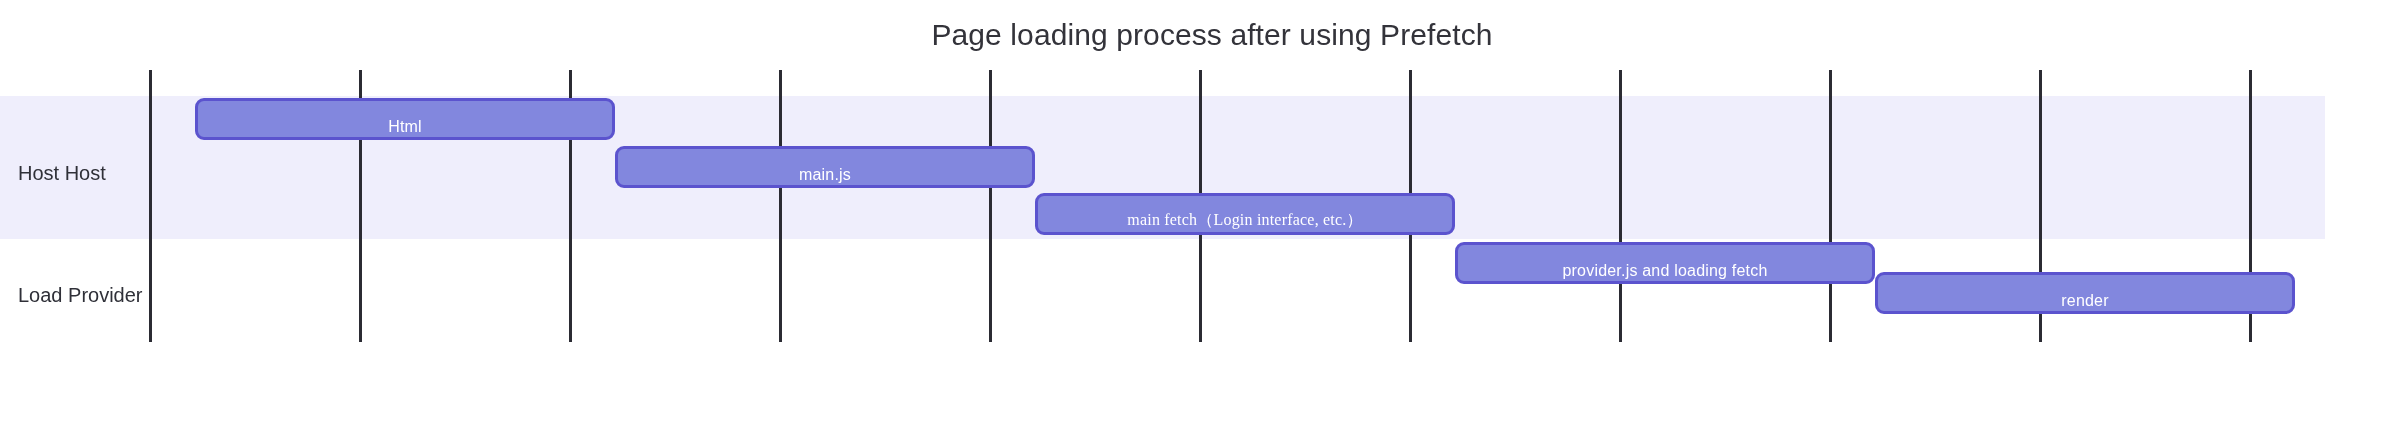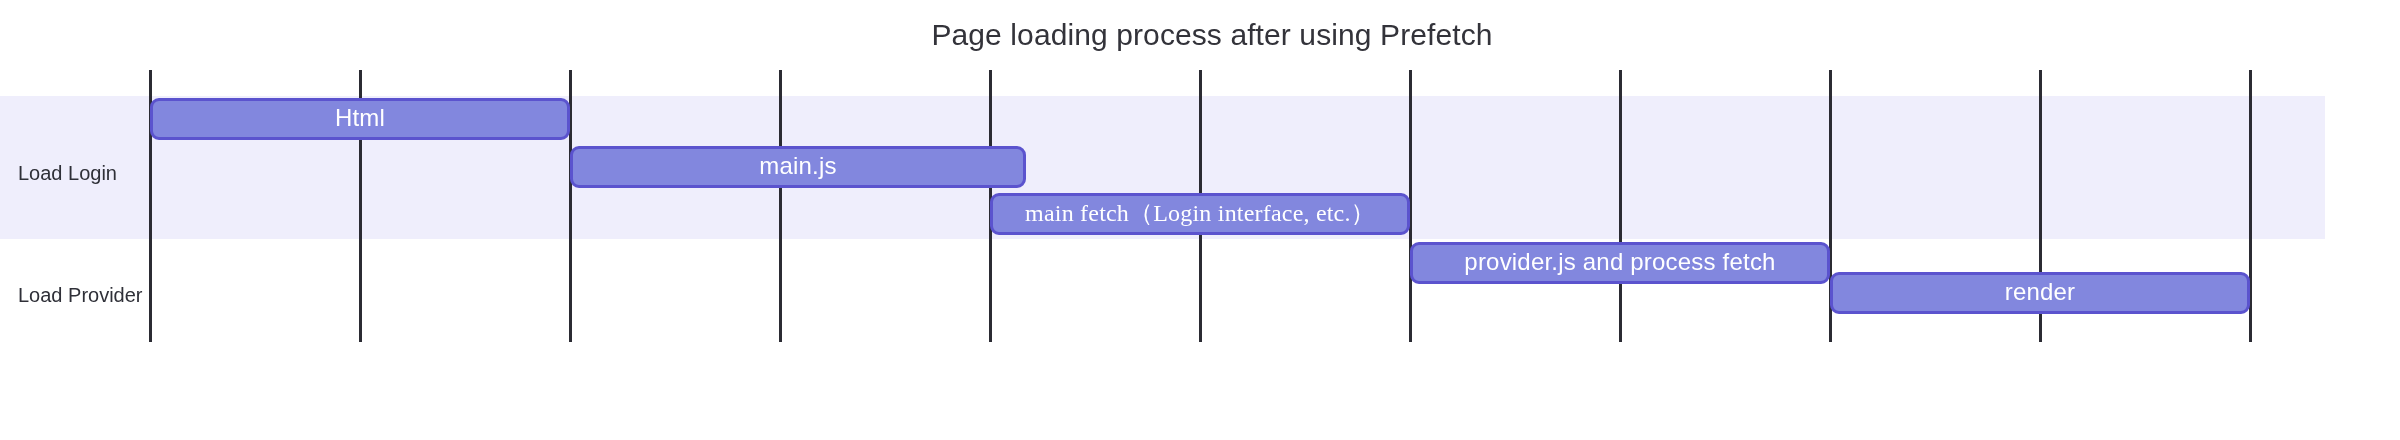--- a/index.html
+++ b/index.html
@@ -63,28 +63,29 @@
   }
 
   
   .bar {
     position: absolute;
     box-sizing: border-box;
     background: #8287de;
     border: 3px solid #5b53ce;
     border-radius: 9px;
     display: flex;
-    align-items: center;
+    align-items: flex-end;
     justify-content: center;
     color: #ffffff;
-    font-size: 24px;
+    font-size: 16px;
     font-weight: 400;
     white-space: nowrap;
     letter-spacing: 0.2px;
     z-index: 3;
+    margin-left: 45px;
   }
   .bar-label {
     position: relative;
     top: -1px;
   }
 </style>
 </head>
 <body>
 
 <div id="canvas">
@@ -103,35 +104,35 @@
       <div class="gridline" style="left: 1409px; background: rgb(43, 43, 51);"></div>
       <div class="gridline" style="left: 1619px; background: rgb(43, 43, 51);"></div>
       <div class="gridline" style="left: 1829px; background: rgb(43, 43, 51);"></div>
       <div class="gridline" style="left: 2039px; background: rgb(43, 43, 51);"></div>
       <div class="gridline" style="left: 2249px; background: rgb(43, 43, 51);"></div>
     </div>
 
   <div class="chart-title">Page loading process after using Prefetch</div>
 
   <div id="row-labels">
-      <div class="row-label" style="top: 163px; color: rgb(47, 48, 56);">Load Login</div>
+      <div class="row-label" style="top: 163px; color: rgb(47, 48, 56);">Host Host</div>
       <div class="row-label" style="top: 285px; color: rgb(47, 48, 56);">Load Provider</div>
     </div>
 
   <div id="bars">
       <div class="bar" style="left: 150px; width: 420px; top: 98px; height: 42px; background: rgb(130, 135, 222); border-color: rgb(91, 83, 206); color: rgb(255, 255, 255);">
         <span class="bar-label">Html</span>
       </div>
-      <div class="bar" style="left: 570px; width: 456px; top: 146px; height: 42px; background: rgb(130, 135, 222); border-color: rgb(91, 83, 206); color: rgb(255, 255, 255);">
+      <div class="bar" style="left: 570px; width: 420px; top: 146px; height: 42px; background: rgb(130, 135, 222); border-color: rgb(91, 83, 206); color: rgb(255, 255, 255);">
         <span class="bar-label">main.js</span>
       </div>
       <div class="bar" style="left: 990px; width: 420px; top: 193px; height: 42px; background: rgb(130, 135, 222); border-color: rgb(91, 83, 206); color: rgb(255, 255, 255); font-family: Liberation Serif, serif;">
         <span class="bar-label">main fetch（Login interface, etc.）</span>
       </div>
       <div class="bar" style="left: 1410px; width: 420px; top: 242px; height: 42px; background: rgb(130, 135, 222); border-color: rgb(91, 83, 206); color: rgb(255, 255, 255);">
-        <span class="bar-label">provider.js and process fetch</span>
+        <span class="bar-label">provider.js and loading fetch</span>
       </div>
       <div class="bar" style="left: 1830px; width: 420px; top: 272px; height: 42px; background: rgb(130, 135, 222); border-color: rgb(91, 83, 206); color: rgb(255, 255, 255);">
         <span class="bar-label">render</span>
       </div>
     </div>
 
 </div>
 
 </body></html>

